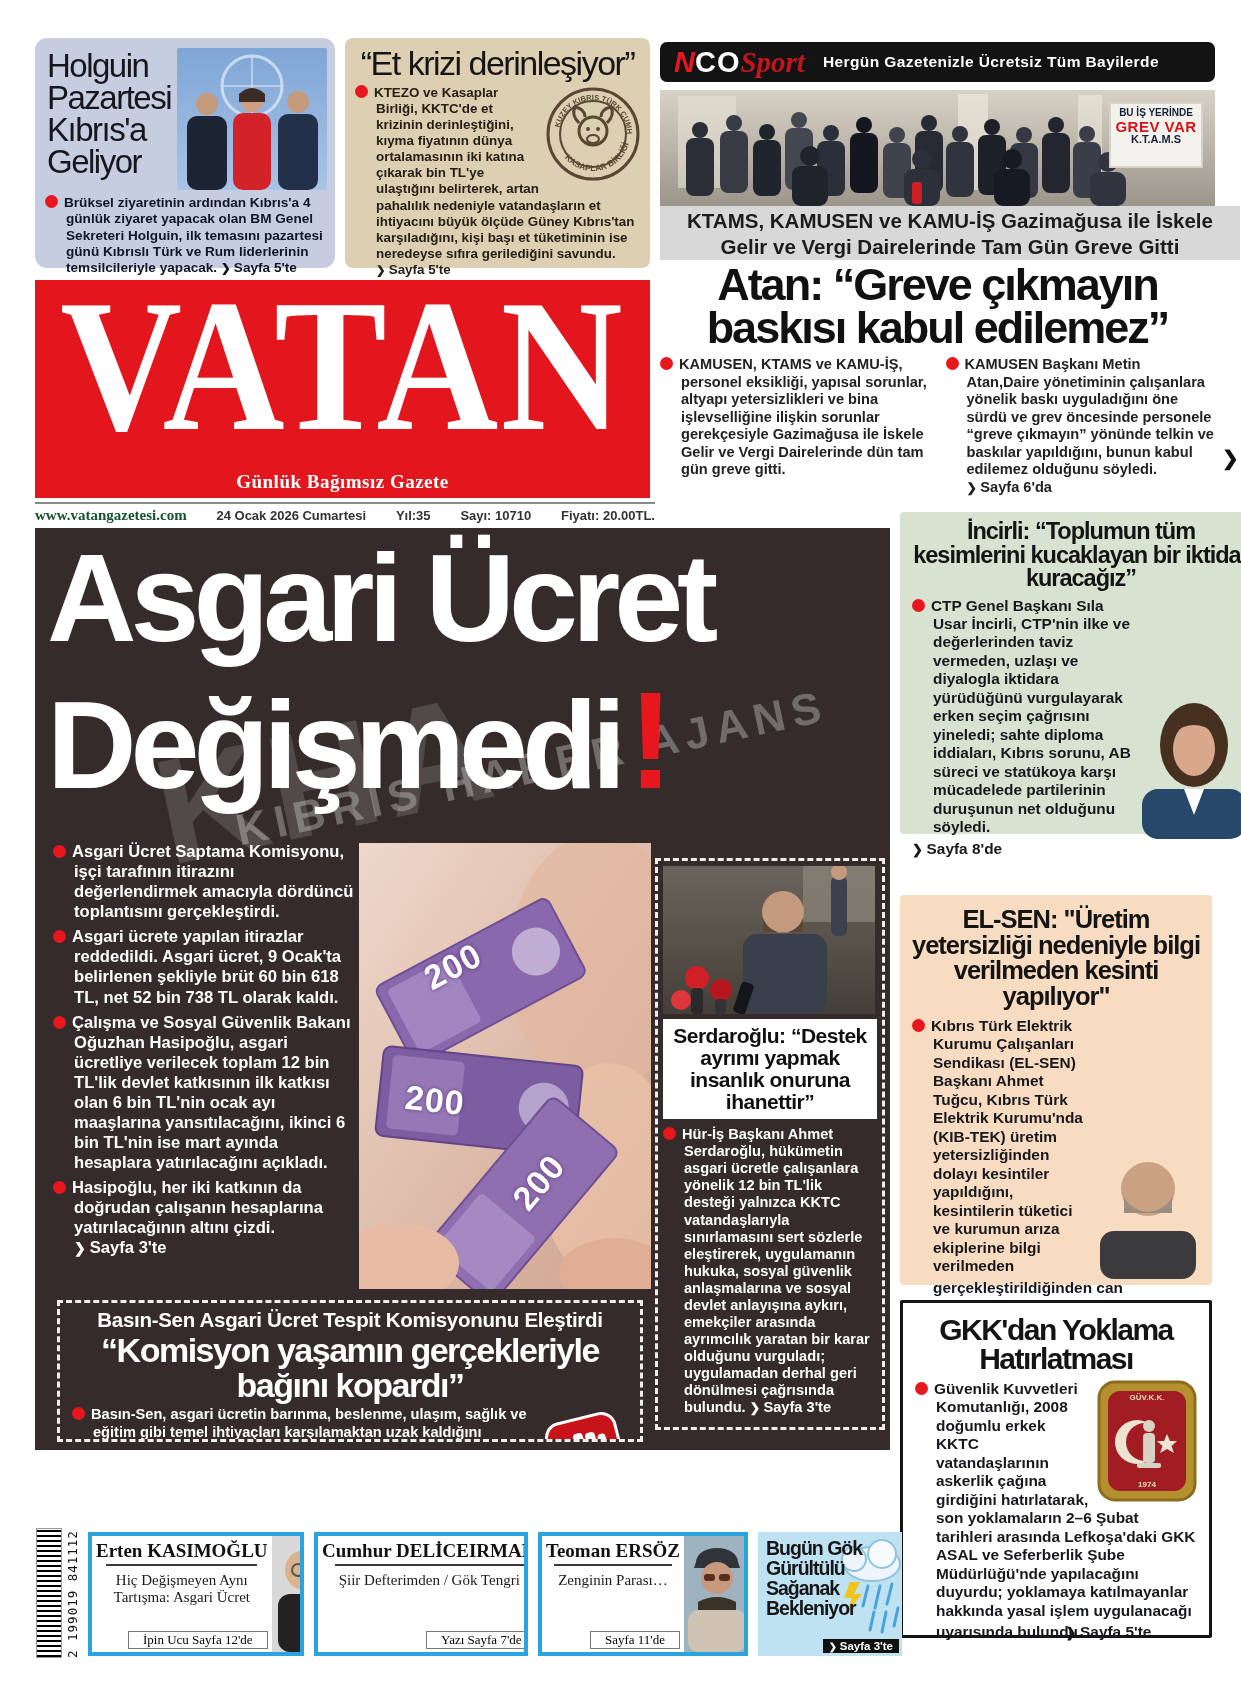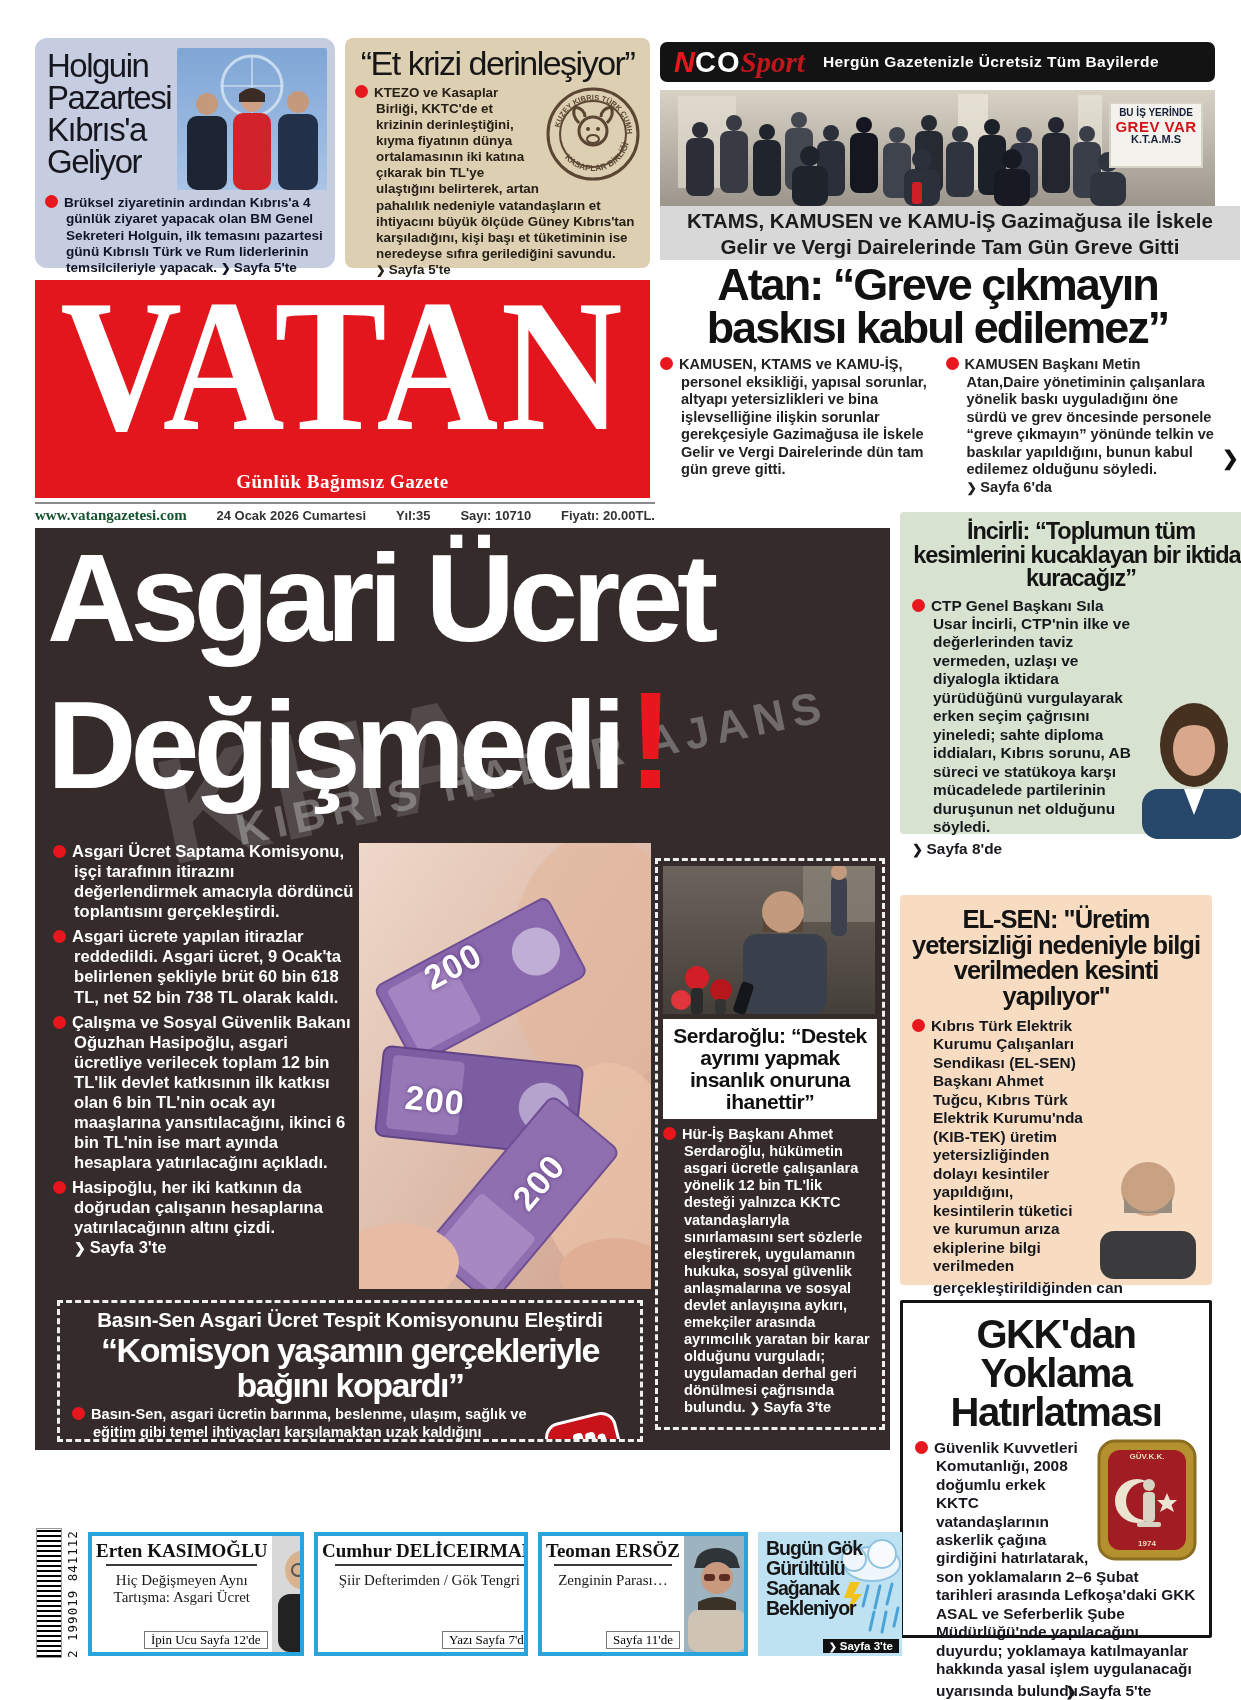--- a/index.html
+++ b/index.html
@@ -76,35 +76,35 @@
   #basinsen .bd{font-size:14.6px;line-height:1.2;font-weight:600}
   #basinsen .logo{float:right;width:86px;height:86px;margin:0 0 0 8px;position:relative;text-align:center}
 
   
   .side{border-radius:4px;padding:8px 12px;color:#17181d}
   #incirli{left:900px;top:512px;width:362px;height:322px;background:#d7e3d0}
   #incirli .hl{text-align:center;font-size:23.5px;line-height:1;letter-spacing:-1px;margin-bottom:6px}
   #elsen{left:900px;top:895px;width:312px;height:390px;background:#f8dcc2}
   #elsen .hl{text-align:center;font-size:25.5px;line-height:1;letter-spacing:-1px;margin:4px 0 8px}
   #gkk{left:900px;top:1300px;width:312px;height:338px;background:#fff;border:3px solid #141414;border-radius:2px}
-  #gkk .hl{text-align:center;font-size:40px;line-height:.98;letter-spacing:-1.5px;margin:4px 0 6px}
+  #gkk .hl{text-align:center;font-size:30px;line-height:.98;letter-spacing:-1.5px;margin:4px 0 6px}
   .side .bd{font-size:15.4px;line-height:1.2;font-weight:600}
   .side .fl{float:right}
   .side .pref{display:inline-block;margin-top:3px}
 
   
   #barcode{left:36px;top:1528px;width:56px;height:130px;display:flex;gap:3px}
   #barcode .bars{width:26px;height:100%;background:repeating-linear-gradient(0deg,#000 0 2px,#fff 2px 5px);border:1px solid #999}
   #barcode .digits{writing-mode:vertical-rl;transform:rotate(180deg);font-family:"DejaVu Sans Mono",monospace;font-size:12.5px;color:#111;letter-spacing:1px}
   .card{position:absolute;top:1532px;height:124px;background:#fff;border:4px solid #2aa4dc;display:flex;overflow:hidden}
   .card .tx{flex:1;display:flex;flex-direction:column;align-items:center;padding:4px 4px 3px}
   .card .nm{font-family:"Liberation Serif",serif;font-weight:bold;font-size:19px;color:#111;white-space:nowrap}
   .card .rule{width:88%;border-top:2px solid #3a3a3a;margin:2px 0 6px}
   .card .tt{font-family:"Liberation Serif",serif;font-size:15px;color:#1a1a1a;text-align:center;line-height:1.1;flex:1}
-  .card .rf{align-self:flex-end;border:1.5px solid #777;background:#fff;font-family:"Liberation Serif",serif;font-size:13px;padding:0 6px;white-space:nowrap}
+  .card .rf{align-self:flex-end;border:1.5px solid #777;background:#fff;font-family:"Liberation Serif",serif;font-size:13px;padding:0 14px;white-space:nowrap}
   .card .ph{width:66px;height:100%;flex:none;overflow:hidden}
   #card1{left:88px;width:216px}
   #card2{left:314px;width:214px}
   #card3{left:538px;width:210px}
   #weather{left:758px;top:1532px;width:144px;height:124px;background:#bfe2f3;padding:7px 8px;overflow:hidden}
   #weather .ln{font-size:19.5px;font-weight:bold;color:#161616;line-height:1.02;letter-spacing:-1px;position:relative;z-index:2}
   #weather .cloud{position:absolute;right:-6px;top:2px;width:78px;height:104px;z-index:1}
   #weather .rf{position:absolute;right:3px;bottom:3px;background:#101010;color:#fff;font-size:11.5px;font-weight:bold;padding:1px 6px;z-index:3}
   #weather .rf::before{content:"❯ ";font-size:.85em}
 </style>

